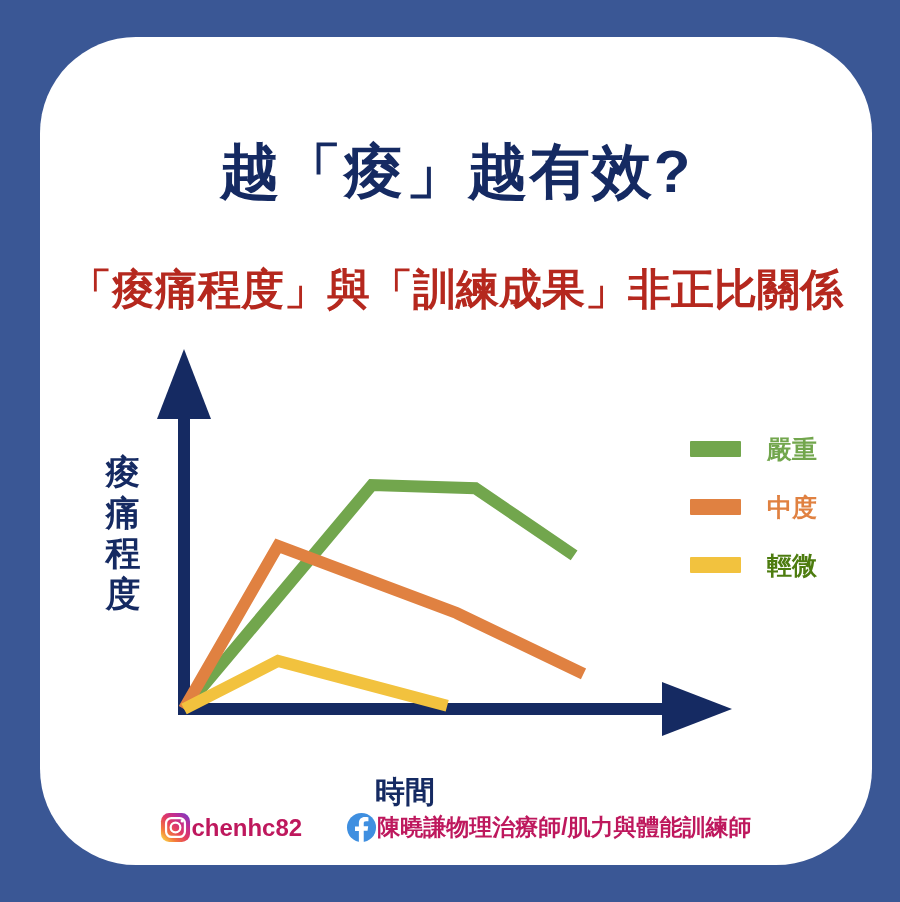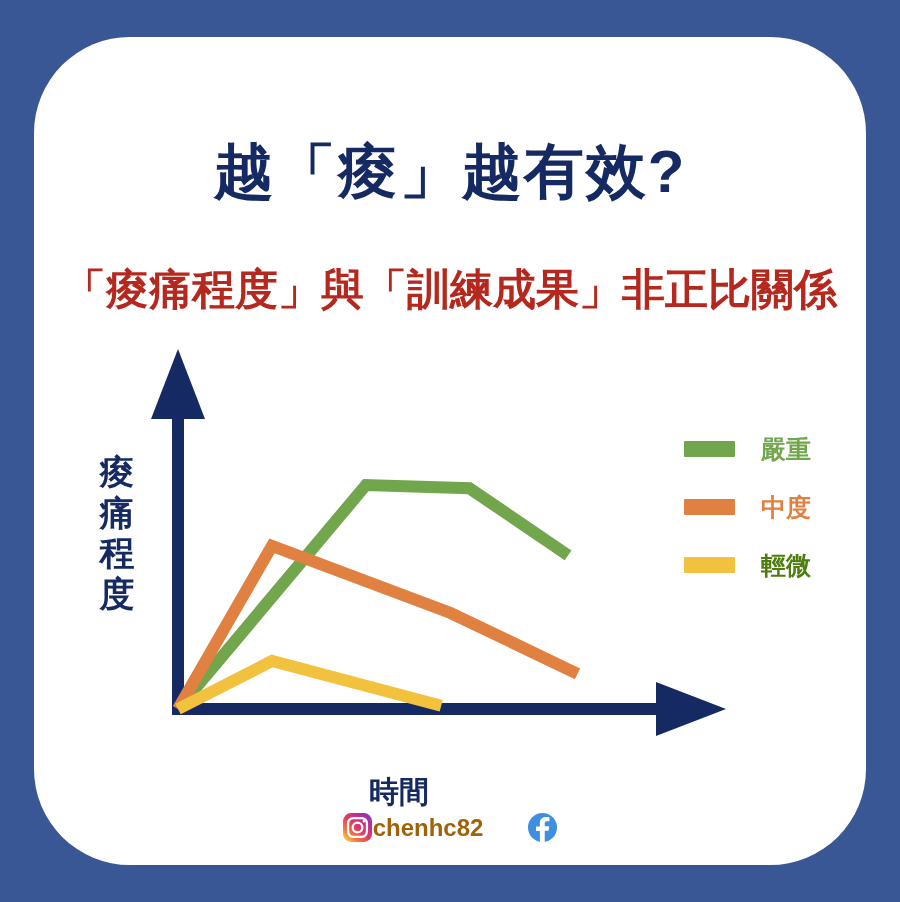--- a/index.html
+++ b/index.html
@@ -14,21 +14,21 @@
     overflow: hidden;
   }
   #poster {
     position: relative;
     width: 900px;
     height: 902px;
     background: #3a5795;
   }
   #card {
     position: absolute;
-    left: 34px;
+    left: 40px;
     top: 37px;
     width: 832px;
     height: 828px;
     background: #ffffff;
     border-radius: 96px;
     overflow: hidden;
   }
 
   
   #title-main {
@@ -141,21 +141,21 @@
   }
   .social + .social { margin-left: 44px; }
   .social-icon {
     width: 31px;
     height: 31px;
     flex: 0 0 auto;
   }
   .social-handle {
     font-size: 24px;
     font-weight: bold;
-    color: #a16207;
+    color: #be185d;
     white-space: nowrap;
     text-align: right;
   }
   .fb-handle { font-size: 23px; }
 </style>
 </head>
 <body>
 
 <div id="poster" style="background: rgb(58, 87, 149);">
   <div id="card" style="background: rgb(255, 255, 255);">
@@ -224,17 +224,18 @@
           <circle cx="45.6" cy="18.6" r="3.2" fill="#ffffff"></circle>
         </svg>
         <span class="social-handle">chenhc82</span>
       </div>
 
       <div class="social">
         <svg class="social-icon" viewBox="0 0 64 64">
           <circle cx="32" cy="32" r="30" fill="#3f8fe0"></circle>
           <path d="M36.6 62 V38.5 h7.9 l1.3 -9.2 h-9.2 v-5.9 c0 -2.7 0.9 -4.5 4.7 -4.5 h5 V10.6 c-0.9 -0.1 -3.9 -0.4 -7.4 -0.4 -7.3 0 -12.3 4.5 -12.3 12.7 v7.1 h-8 v9.2 h8 V62 z" fill="#ffffff"></path>
         </svg>
+        <span class="social-handle fb-handle">陳曉謙物理治療師/肌力與體能訓練師</span>
       </div>
     </div>
 
   </div>
 </div>
 
 </body></html>

